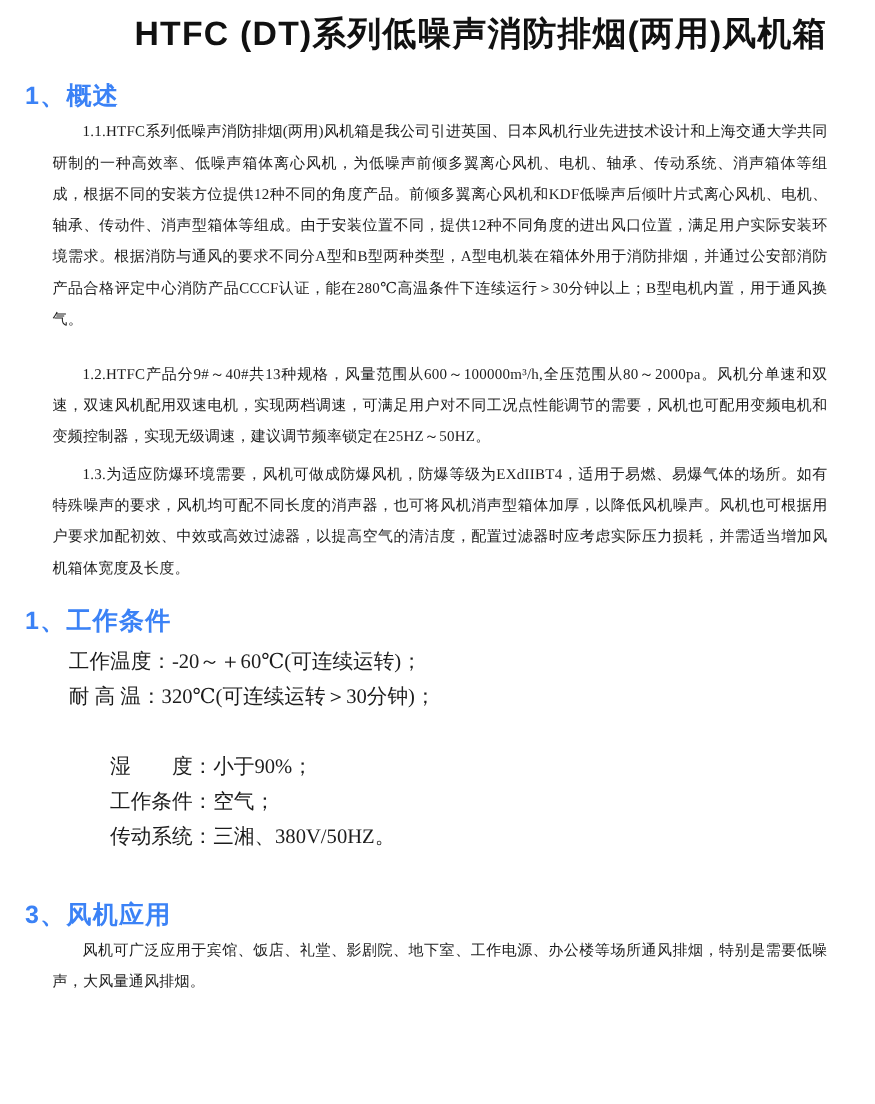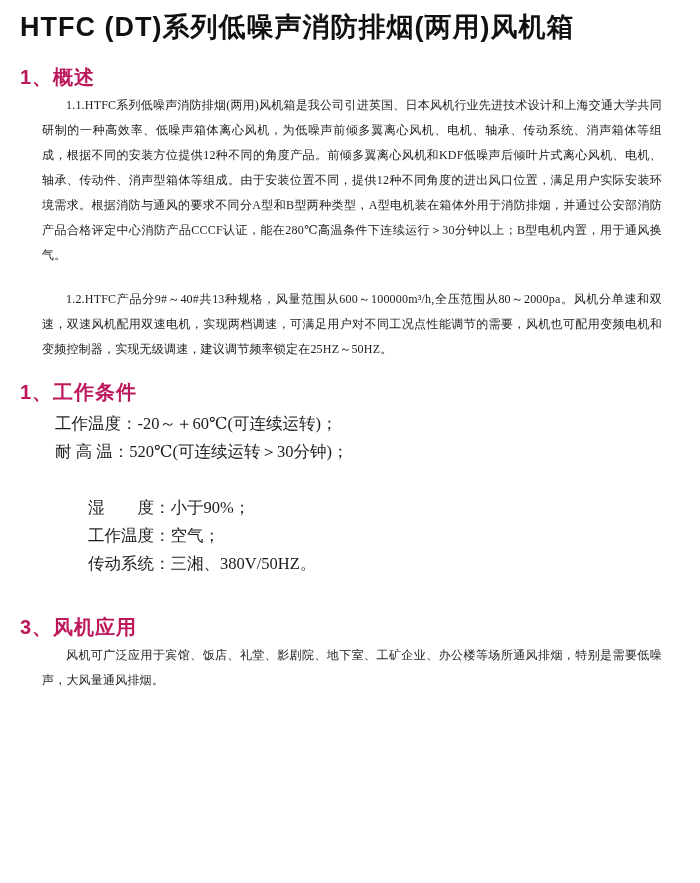--- a/index.html
+++ b/index.html
@@ -19,31 +19,31 @@
     width: 700px;
     height: 883px;
     padding: 8px 38px 0 20px;
   }
   .doc-title {
     margin: 2px 0 0 0;
     font-family: "Liberation Sans", "DejaVu Sans", sans-serif;
     font-weight: 700;
     font-size: 27px;
     line-height: 34px;
-    text-align: left;
+    text-align: right;
     letter-spacing: 1px;
     color: #111;
   }
   .sec-h {
     margin: 0;
     font-family: "Liberation Sans", "DejaVu Sans", sans-serif;
     font-weight: 700;
     font-size: 20px;
     line-height: 26px;
-    color: #be185d;
+    color: #3b82f6;
     letter-spacing: 1px;
   }
   .sec-h.mt-lg { margin-top: 20px; }
   .sec-h.mt-md { margin-top: 17px; }
   .sec-h.mt-sm { margin-top: 8px; }
   .body-p {
     margin: 3px 0 0 22px;
     width: 620px;
     font-size: 12px;
     line-height: 25px;
@@ -64,33 +64,34 @@
 <body>
 
 <div class="page">
 
   <h1 class="doc-title">HTFC (DT)系列低噪声消防排烟(两用)风机箱</h1>
 
   <section>
     <h2 class="sec-h mt-lg">1、概述</h2>
     <p class="body-p">1.1.HTFC系列低噪声消防排烟(两用)风机箱是我公司引进英国、日本风机行业先进技术设计和上海交通大学共同研制的一种高效率、低噪声箱体离心风机，为低噪声前倾多翼离心风机、电机、轴承、传动系统、消声箱体等组成，根据不同的安装方位提供12种不同的角度产品。前倾多翼离心风机和KDF低噪声后倾叶片式离心风机、电机、轴承、传动件、消声型箱体等组成。由于安装位置不同，提供12种不同角度的进出风口位置，满足用户实际安装环境需求。根据消防与通风的要求不同分A型和B型两种类型，A型电机装在箱体外用于消防排烟，并通过公安部消防产品合格评定中心消防产品CCCF认证，能在280℃高温条件下连续运行＞30分钟以上；B型电机内置，用于通风换气。</p>
     <p class="body-p" style="margin-top:19px">1.2.HTFC产品分9#～40#共13种规格，风量范围从600～100000m³/h,全压范围从80～2000pa。风机分单速和双速，双速风机配用双速电机，实现两档调速，可满足用户对不同工况点性能调节的需要，风机也可配用变频电机和变频控制器，实现无级调速，建议调节频率锁定在25HZ～50HZ。</p>
+    <p class="body-p" style="margin-top:5px">1.3.为适应防爆环境需要，风机可做成防爆风机，防爆等级为EXdIIBT4，适用于易燃、易爆气体的场所。如有特殊噪声的要求，风机均可配不同长度的消声器，也可将风机消声型箱体加厚，以降低风机噪声。风机也可根据用户要求加配初效、中效或高效过滤器，以提高空气的清洁度，配置过滤器时应考虑实际压力损耗，并需适当增加风机箱体宽度及长度。</p>
   </section>
 
   <section>
     <h2 class="sec-h mt-md">1、工作条件</h2>
     <div class="cond-block">
       <div class="cond-line">工作温度：-20～＋60℃(可连续运转)；</div>
-      <div class="cond-line">耐 高 温：520℃(可连续运转＞30分钟)；</div>
+      <div class="cond-line">耐 高 温：320℃(可连续运转＞30分钟)；</div>
       <div class="cond-line cond-multi">
         <span>湿　　度：小于90%；</span>
-        <span>工作温度：空气；</span>
+        <span>工作条件：空气；</span>
         <span>传动系统：三湘、380V/50HZ。</span>
       </div>
     </div>
   </section>
 
   <section>
     <h2 class="sec-h mt-sm">3、风机应用</h2>
-    <p class="body-p">风机可广泛应用于宾馆、饭店、礼堂、影剧院、地下室、工矿企业、办公楼等场所通风排烟，特别是需要低噪声，大风量通风排烟。</p>
+    <p class="body-p">风机可广泛应用于宾馆、饭店、礼堂、影剧院、地下室、工作电源、办公楼等场所通风排烟，特别是需要低噪声，大风量通风排烟。</p>
   </section>
 
 </div>
 
 </body></html>

